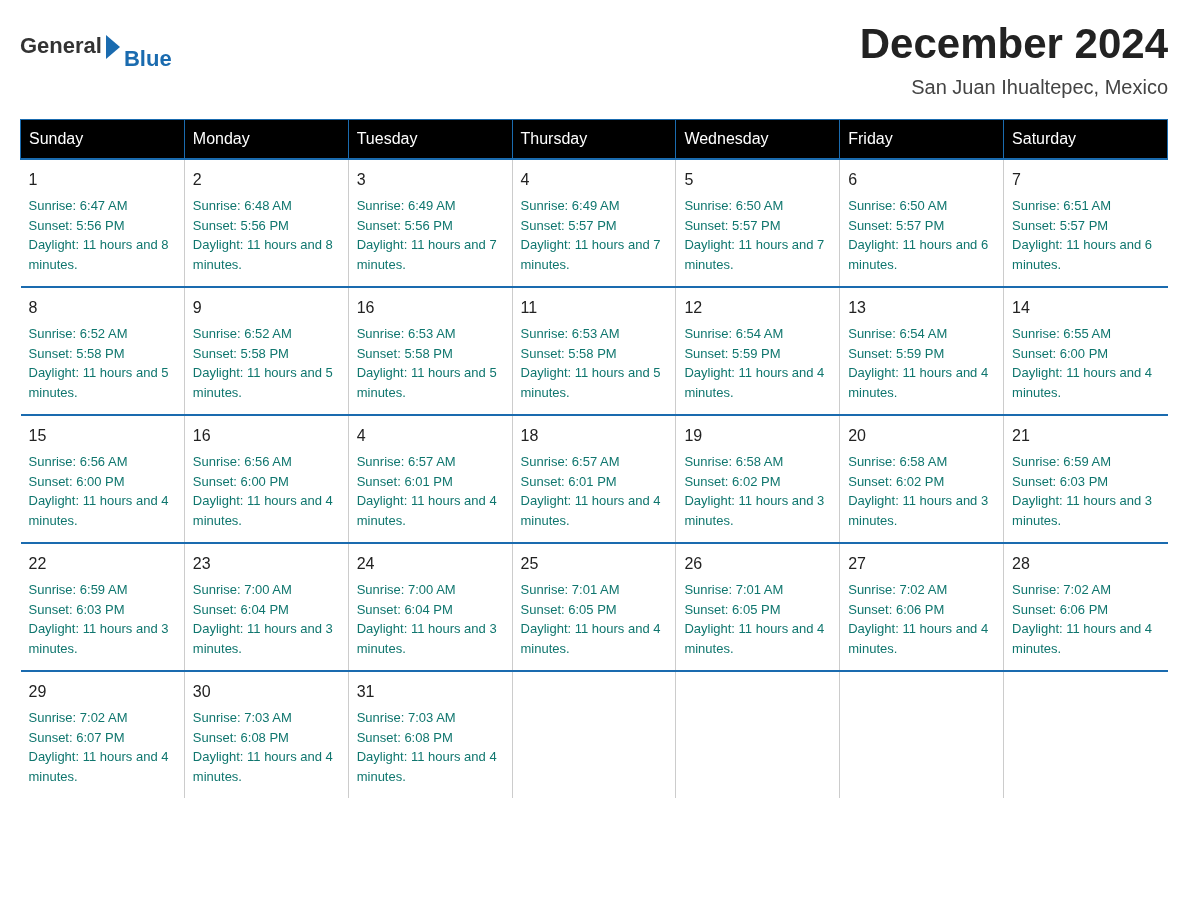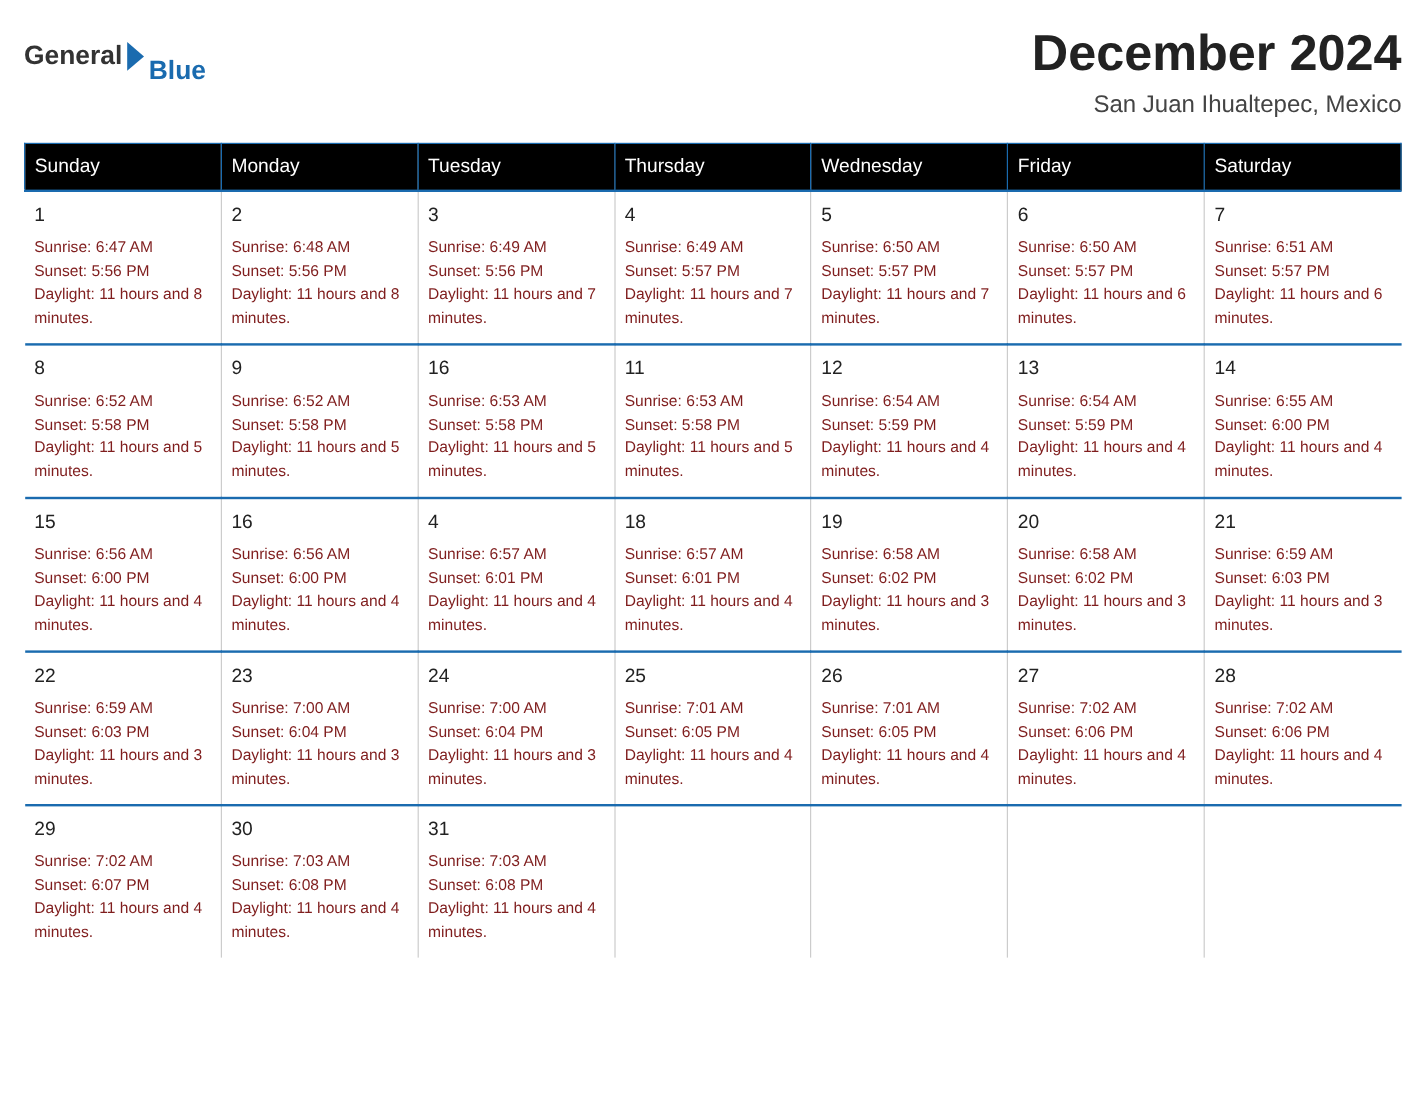--- a/index.html
+++ b/index.html
@@ -84,21 +84,21 @@
     tbody td:last-child {
       border-right: none;
     }
     .day-number {
       font-size: 16px;
       font-weight: normal;
       margin-bottom: 4px;
       color: #222;
     }
     .day-info {
-      color: #7f1d1d;
+      color: #0f766e;
       font-size: 13px;
     }
   </style>
 </head>
 <body>
 
 <div class="header">
   <div class="logo">
     <span class="logo-text-general">General</span>
     <span class="logo-arrow"></span>

